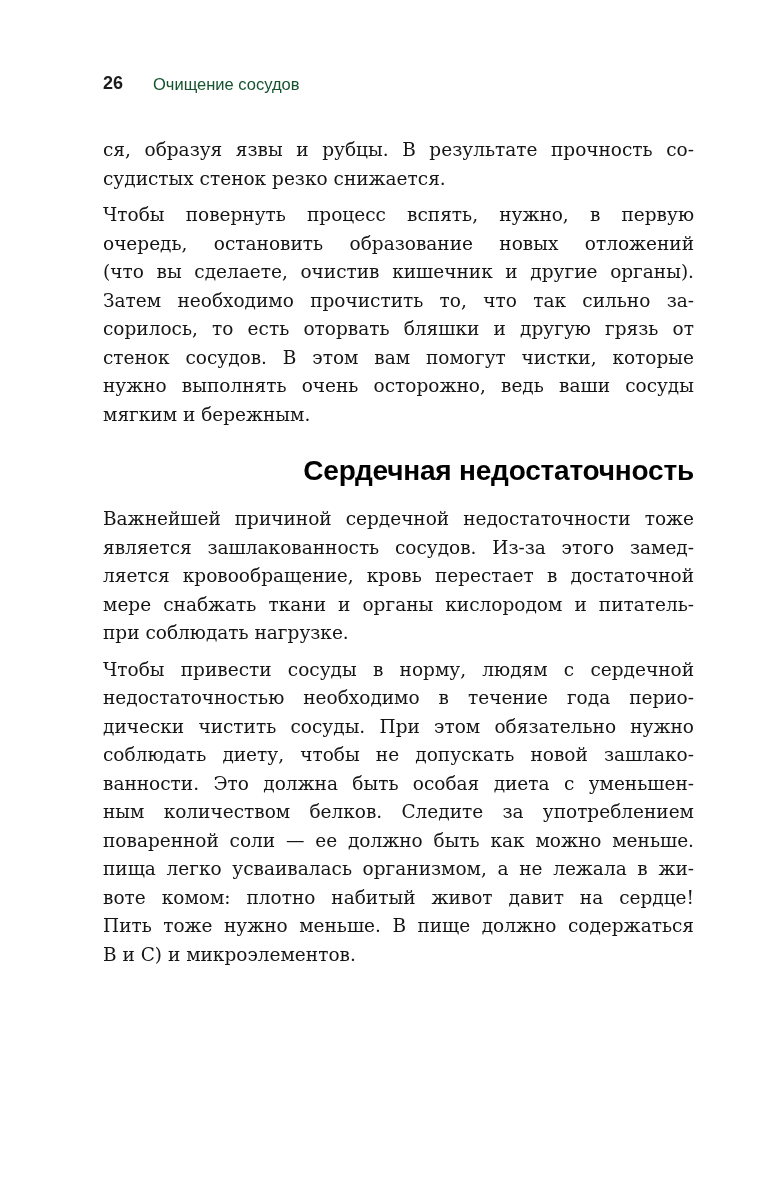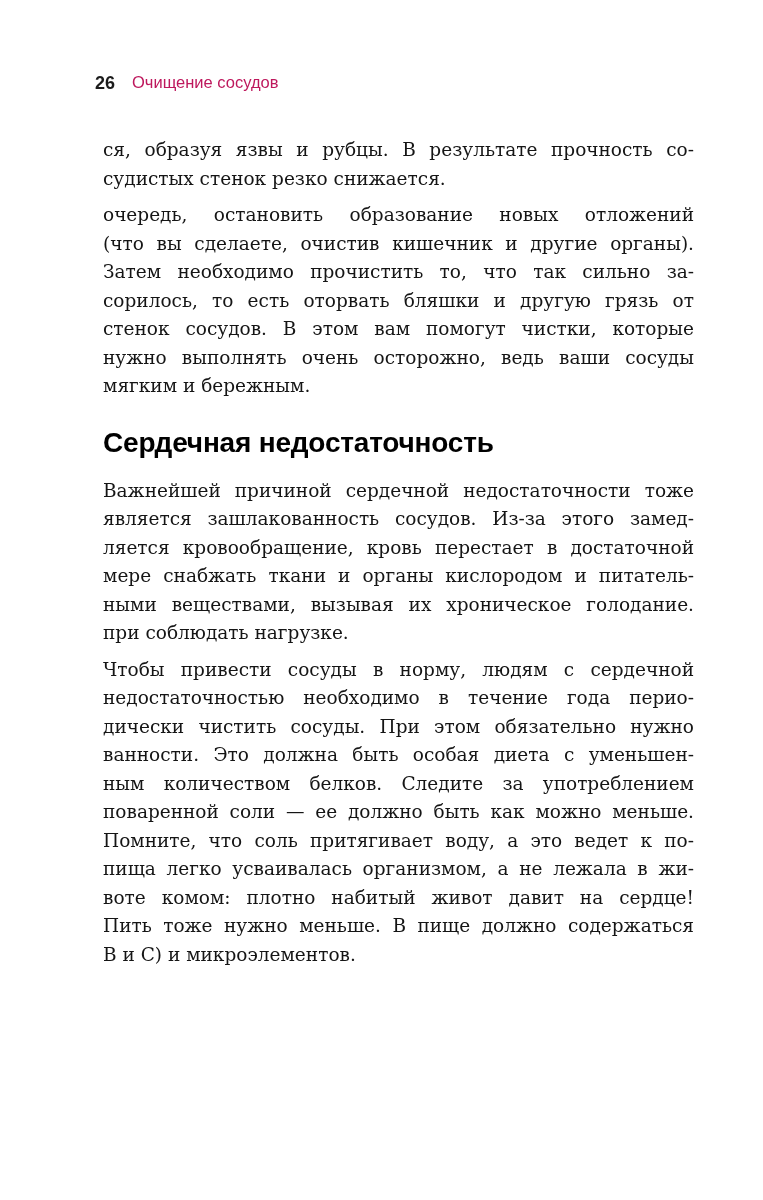--- a/index.html
+++ b/index.html
@@ -13,36 +13,36 @@
   .page {
     position: relative;
     width: 763px;
     height: 1200px;
     background: #ffffff;
     overflow: hidden;
   }
   .running-head {
     position: absolute;
     top: 73px;
-    left: 95px;
+    left: 103px;
     width: 591px;
     display: flex;
-    align-items: flex-start;
+    align-items: flex-end;
     font-family: "Liberation Sans", sans-serif;
     color: #2b2b2b;
   }
   .page-number {
     font-weight: bold;
     font-size: 18px;
     color: #1c1c1c;
   }
   .running-title {
-    margin-left: 17px;
+    margin-left: 30px;
     font-size: 16.5px;
-    color: #be185d;
+    color: #14532d;
   }
   .body-text {
     position: absolute;
     top: 136px;
     left: 103px;
     width: 591px;
     font-family: "DejaVu Serif", serif;
     font-size: 18.5px;
     line-height: 28.5px;
     color: #151515;
@@ -56,68 +56,69 @@
     text-align-last: left;
   }
   .chapter-heading {
     font-family: "Liberation Sans", sans-serif;
     font-weight: bold;
     font-size: 28px;
     line-height: 34px;
     letter-spacing: -0.2px;
     color: #000000;
     margin: 25px 0 17px 0;
+    text-align: right;
   }
 </style>
 </head>
 <body>
 
 <div class="page">
 
   <div class="running-head">
     <span class="page-number">26</span>
     <span class="running-title">Очищение сосудов</span>
   </div>
 
   <div class="body-text">
 
     <div class="para">
         <div class="line">ся, образуя язвы и рубцы. В результате прочность со-</div>
         <div class="line last">судистых стенок резко снижается.</div>
       </div>
 
     <div class="para">
+        <div class="line">Чтобы повернуть процесс вспять, нужно, в первую</div>
         <div class="line">очередь, остановить образование новых отложений</div>
         <div class="line">(что вы сделаете, очистив кишечник и другие органы).</div>
         <div class="line">Затем необходимо прочистить то, что так сильно за-</div>
         <div class="line">сорилось, то есть оторвать бляшки и другую грязь от</div>
         <div class="line">стенок сосудов. В этом вам помогут чистки, которые</div>
         <div class="line">нужно выполнять очень осторожно, ведь ваши сосуды</div>
         <div class="line last">мягким и бережным.</div>
       </div>
 
     <h1 class="chapter-heading">Сердечная недостаточность</h1>
 
     <div class="para">
         <div class="line">Важнейшей причиной сердечной недостаточности тоже</div>
         <div class="line">является зашлакованность сосудов. Из-за этого замед-</div>
         <div class="line">ляется кровообращение, кровь перестает в достаточной</div>
         <div class="line">мере снабжать ткани и органы кислородом и питатель-</div>
-        <div class="line">ными веществами, вызывая их хроническое голодание.</div>
         <div class="line last">при соблюдать нагрузке.</div>
       </div>
 
     <div class="para">
         <div class="line">Чтобы привести сосуды в норму, людям с сердечной</div>
         <div class="line">недостаточностью необходимо в течение года перио-</div>
         <div class="line">дически чистить сосуды. При этом обязательно нужно</div>
+        <div class="line">соблюдать диету, чтобы не допускать новой зашлако-</div>
         <div class="line">ванности. Это должна быть особая диета с уменьшен-</div>
         <div class="line">ным количеством белков. Следите за употреблением</div>
         <div class="line">поваренной соли — ее должно быть как можно меньше.</div>
-        <div class="line">Помните, что соль притягивает воду, а это ведет к по-</div>
         <div class="line">пища легко усваивалась организмом, а не лежала в жи-</div>
         <div class="line">воте комом: плотно набитый живот давит на сердце!</div>
         <div class="line">Пить тоже нужно меньше. В пище должно содержаться</div>
         <div class="line last">B и C) и микроэлементов.</div>
       </div>
 
   </div>
 
 </div>
 

